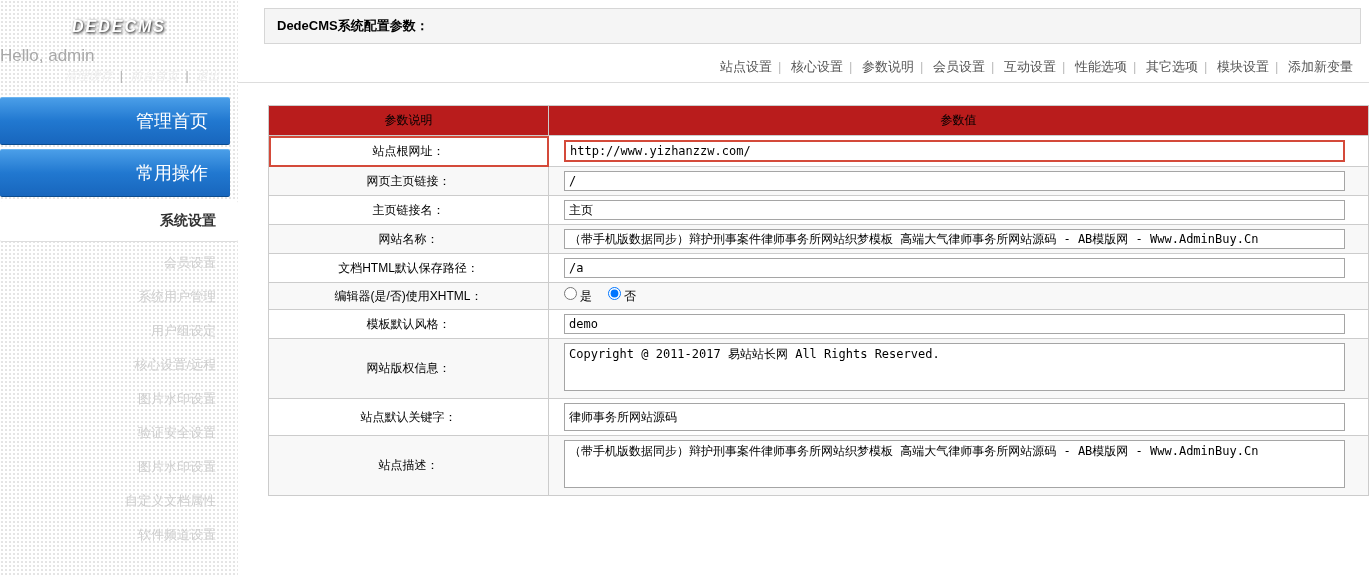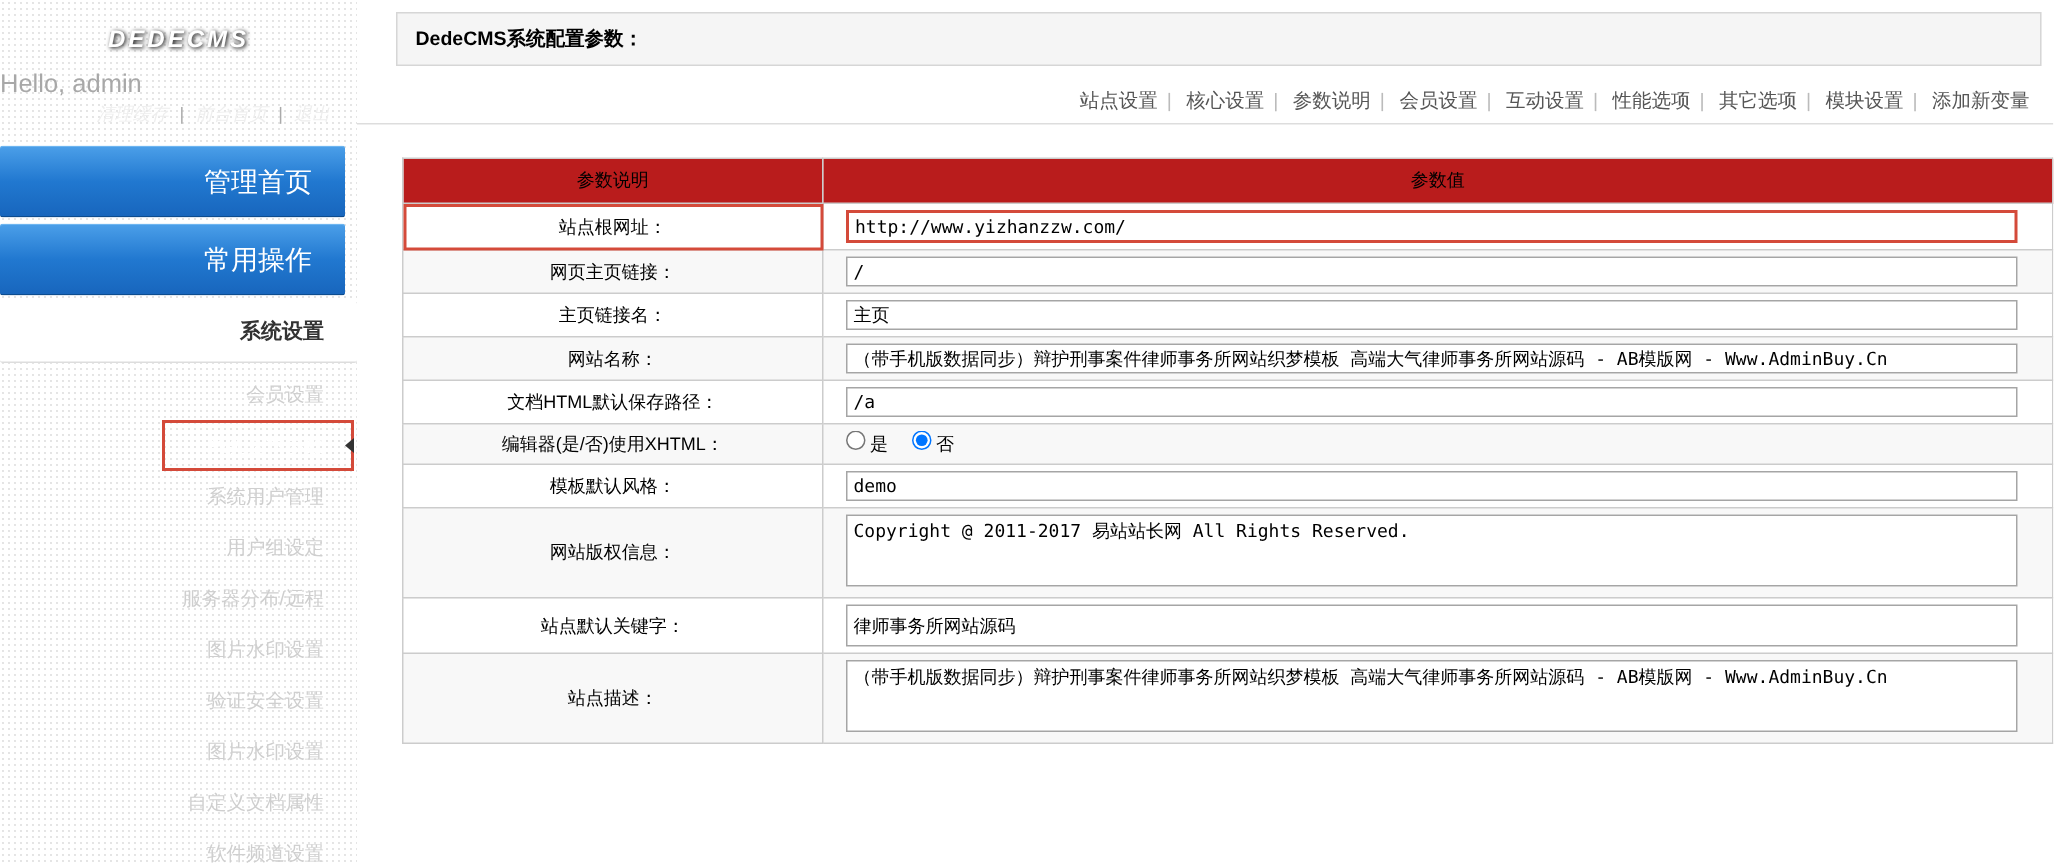--- a/index.html
+++ b/index.html
@@ -153,24 +153,23 @@
       <a href="#">清理缓存</a>
       <span class="sep">|</span>
       <a href="#">前台首页</a>
       <span class="sep">|</span>
       <a href="#">退出</a>
     </div>
     <div class="nav-btn">管理首页</div>
     <div class="nav-btn">常用操作</div>
     <div class="nav-tab">系统设置</div>
     <div class="subnav-item">会员设置</div>
-    <div class="subnav-item active">系统基本参数</div>
     <div class="subnav-item">系统用户管理</div>
     <div class="subnav-item">用户组设定</div>
-    <div class="subnav-item">服务器分布/远程</div>
+    <div class="subnav-item">核心设置/远程</div>
     <div class="subnav-item">图片水印设置</div>
     <div class="subnav-item">验证安全设置</div>
     <div class="subnav-item">图片水印设置</div>
     <div class="subnav-item">自定义文档属性</div>
     <div class="subnav-item">软件频道设置</div>
 
   </div>
 
   <div class="main">
     <div class="pagetitle">DedeCMS系统配置参数：</div>

